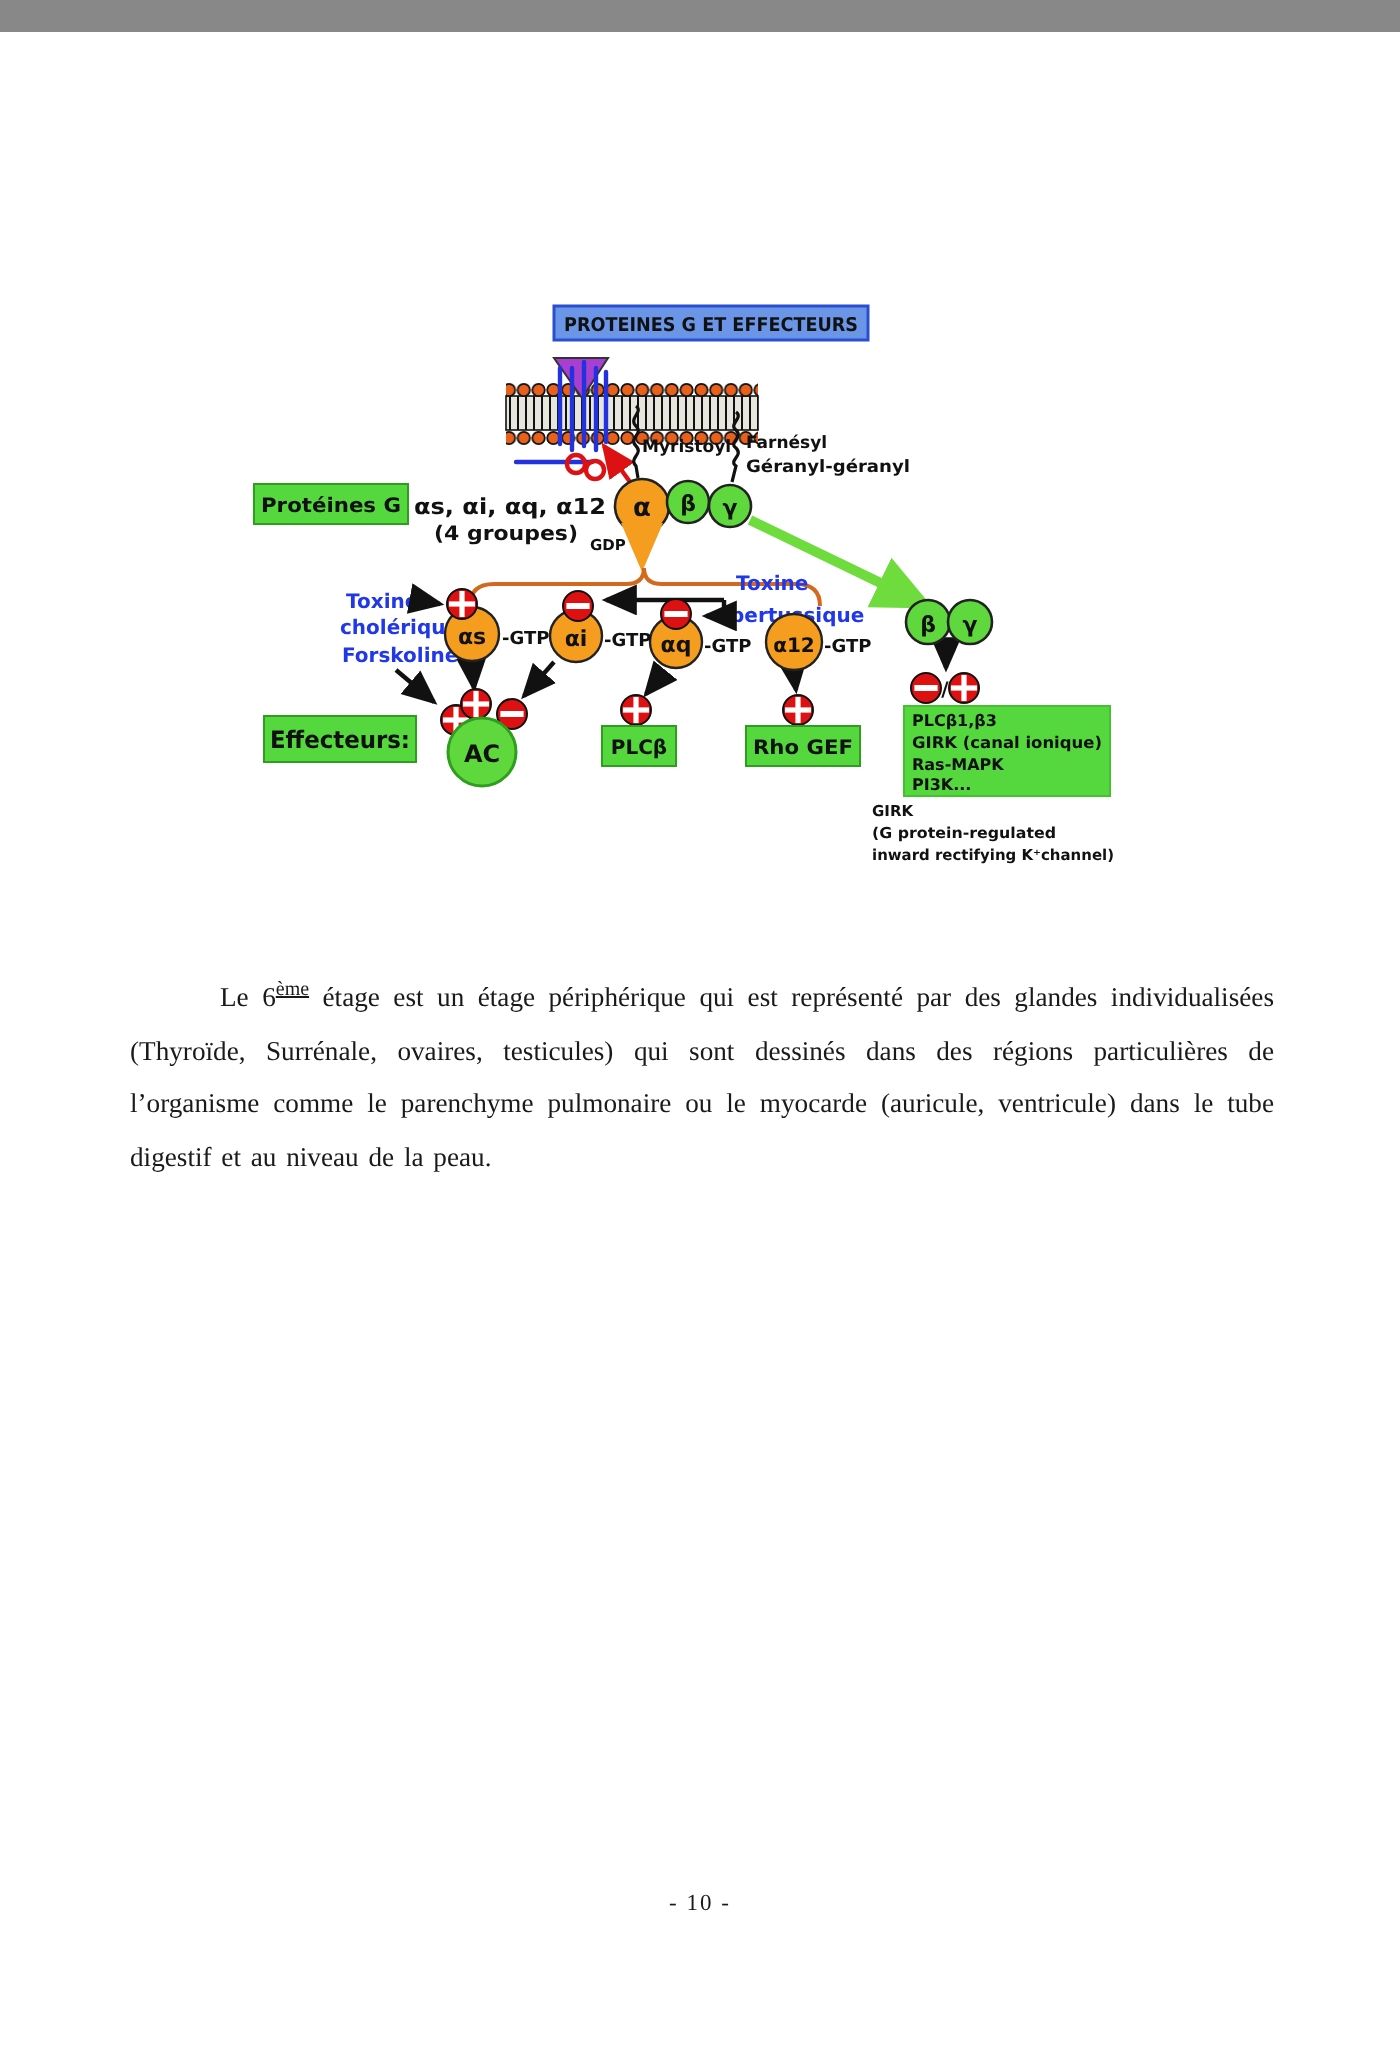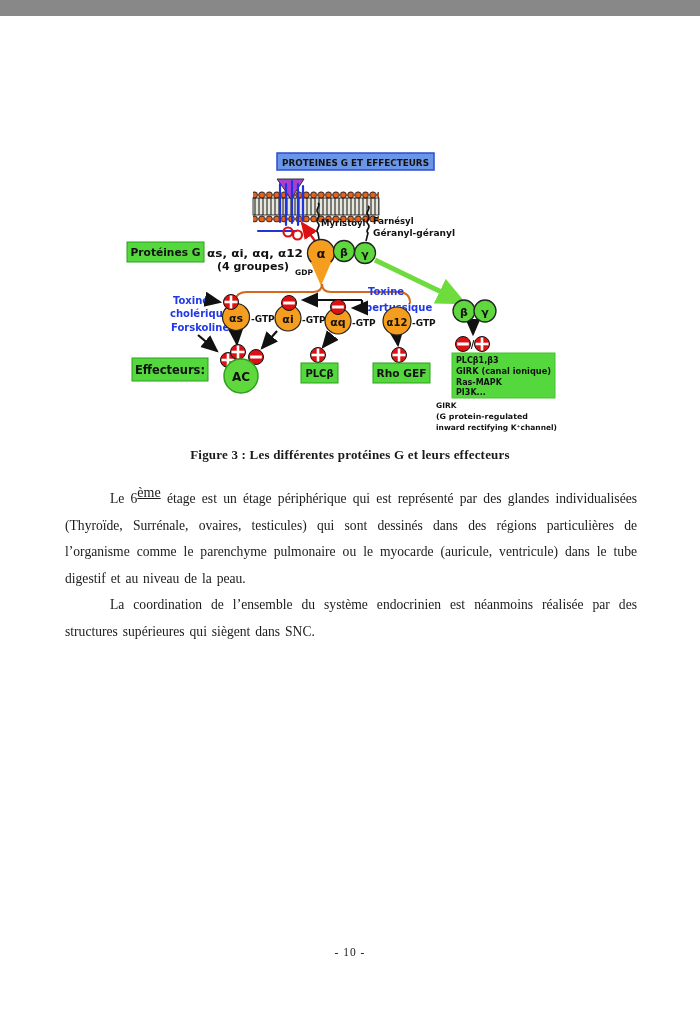--- a/index.html
+++ b/index.html
@@ -12,21 +12,21 @@
   .fig-caption{
     position:absolute;top:431px;left:0;width:700px;text-align:center;
     font-weight:bold;font-size:13px;letter-spacing:.2px;
   }
   .body-text{
     position:absolute;top:470px;left:65px;width:572px;
     font-size:13.6px;line-height:26.6px;text-align:justify;word-spacing:1.5px;
   }
   .body-text p{margin:0;}
   .body-text p.indent{text-indent:45px;}
-  .body-text sup{font-size:14px;line-height:0;vertical-align:super;text-decoration:underline;}
+  .body-text sup{font-size:10px;line-height:0;vertical-align:super;text-decoration:underline;}
   .footer{
     position:absolute;top:930px;left:0;width:700px;text-align:center;
     font-size:11.5px;letter-spacing:1px;
   }
   
   .dg{font-family:"DejaVu Sans", sans-serif;font-weight:bold;fill:#111;}
   .blue-t{fill:#2038e8;}
 </style>
 </head>
 <body>
@@ -180,22 +180,20 @@
       <text x="331" y="223" class="dg" font-size="8" fill="#06350a" textLength="95" lengthAdjust="spacingAndGlyphs">GIRK (canal ionique)</text>
       <text x="331" y="234" class="dg" font-size="8" fill="#06350a">Ras-MAPK</text>
       <text x="331" y="244" class="dg" font-size="8" fill="#06350a">PI3K...</text>
 
       <text x="311" y="257" class="dg" font-size="7.5">GIRK</text>
       <text x="311" y="268" class="dg" font-size="7.5" textLength="92" lengthAdjust="spacingAndGlyphs">(G protein-regulated</text>
       <text x="311" y="279" class="dg" font-size="7.5" textLength="121" lengthAdjust="spacingAndGlyphs">inward rectifying K⁺channel)</text>
     </svg>
   </div>
 
-  <div class="fig-caption">Figure 3 : Les différentes protéines G et leurs effecteurs</div>
 
   <div class="body-text">
     <p class="indent"><span>Le 6</span><sup>ème</sup><span> étage est un étage périphérique qui est représenté par des glandes individualisées (Thyroïde, Surrénale, ovaires, testicules) qui sont dessinés dans des régions particulières de l’organisme comme le parenchyme pulmonaire ou le myocarde (auricule, ventricule) dans le tube digestif et au niveau de la peau.</span></p>
-    <p class="indent"><span>La coordination de l’ensemble du système endocrinien est néanmoins réalisée par des structures supérieures qui siègent dans SNC.</span></p>
   </div>
 
   <div class="footer">- 10 -</div>
 
 </div>
 
 </body></html>

